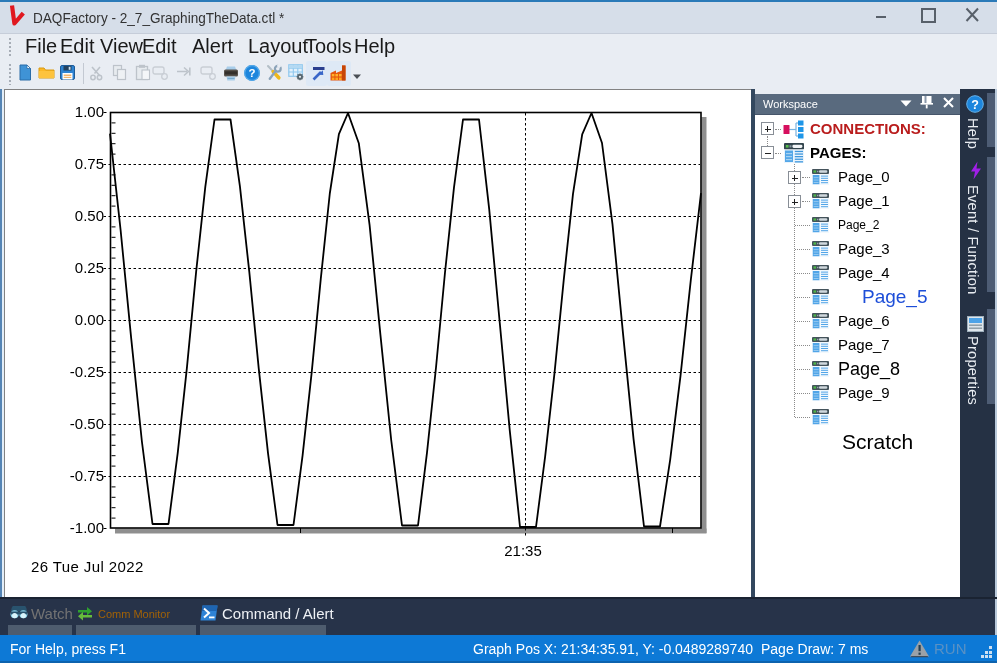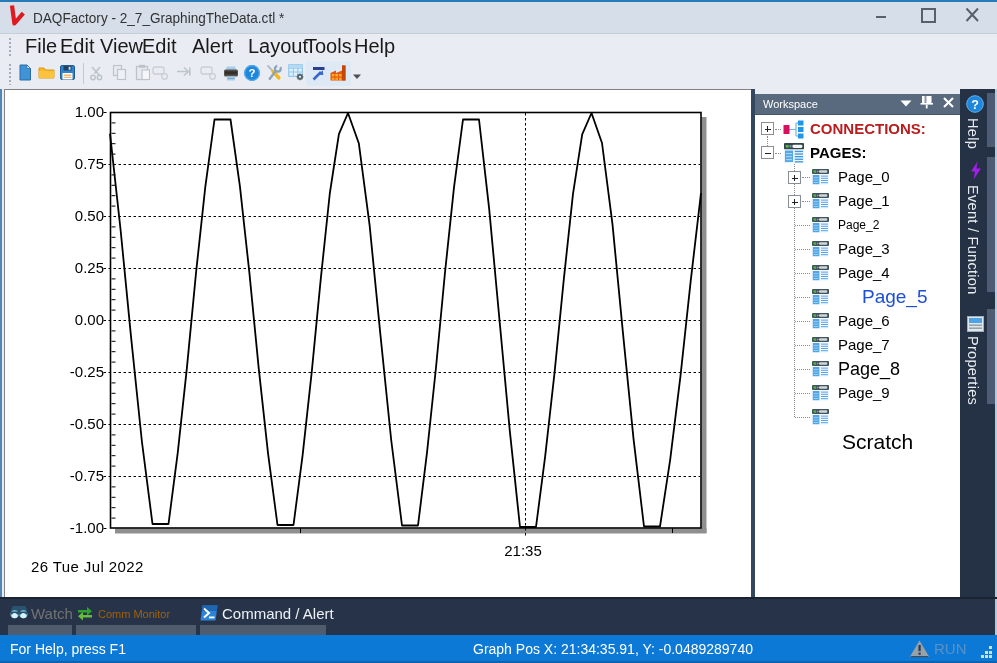--- a/index.html
+++ b/index.html
@@ -536,20 +536,21 @@
 <rect x="2" y="11.5" width="13" height="1.4" fill="#8a9aa4"></rect>
     </svg>
   <div class="abs" style="left:965px;top:118px;writing-mode:vertical-rl;font-size:14.5px;color:#e8ecf1;letter-spacing:0.3px;">Help</div>
   <div class="abs" style="left:965px;top:185px;writing-mode:vertical-rl;font-size:14.5px;color:#e8ecf1;letter-spacing:0.3px;">Event / Function</div>
   <div class="abs" style="left:965px;top:336px;writing-mode:vertical-rl;font-size:14.5px;color:#e8ecf1;letter-spacing:0.3px;">Properties</div>
 
   <div class="abs" style="left:0;top:635px;width:997px;height:28px;background:#0d79d6;"></div>
   <div class="abs" style="left:0;top:661px;width:997px;height:2px;background:#0d63ae;"></div>
   <div class="abs" style="left:10px;top:635px;height:28px;line-height:28px;font-size:14px;color:#fff;">For Help, press F1</div>
   <div class="abs" style="left:473px;top:635px;height:28px;line-height:28px;font-size:14px;color:#fff;">Graph Pos X: 21:34:35.91, Y: -0.0489289740</div>
+  <div class="abs" style="left:761px;top:635px;height:28px;line-height:28px;font-size:14px;color:#fff;">Page Draw: 7 ms</div>
   <svg class="abs" style="left:909px;top:639px;" width="21" height="19" viewBox="0 0 21 19">
 <path d="M10.5 1.5 L20 17.5 H1 Z" fill="#99a1a8"></path>
 <path d="M2.5 17 H18.5 L19.5 18.3 H1.5 Z" fill="#3d4d5c"></path>
 <rect x="9.5" y="6" width="2.2" height="6.2" fill="#253f52"></rect>
 <rect x="9.5" y="13.6" width="2.2" height="2.2" fill="#253f52"></rect>
     </svg>
   <div class="abs" style="left:934px;top:635px;height:28px;line-height:28px;font-size:15px;color:#5a91c4;">RUN</div>
   <div class="abs" style="left:989px;top:646px;width:3px;height:3px;background:#cde0f2;"></div>
   <div class="abs" style="left:985px;top:650.5px;width:3px;height:3px;background:#cde0f2;"></div>
   <div class="abs" style="left:989px;top:650.5px;width:3px;height:3px;background:#cde0f2;"></div>

